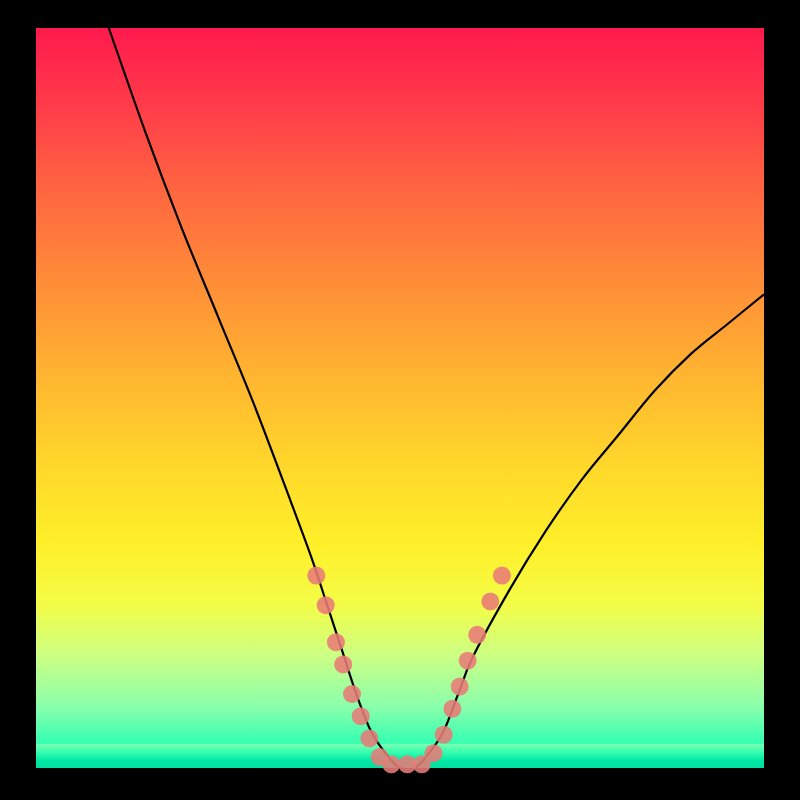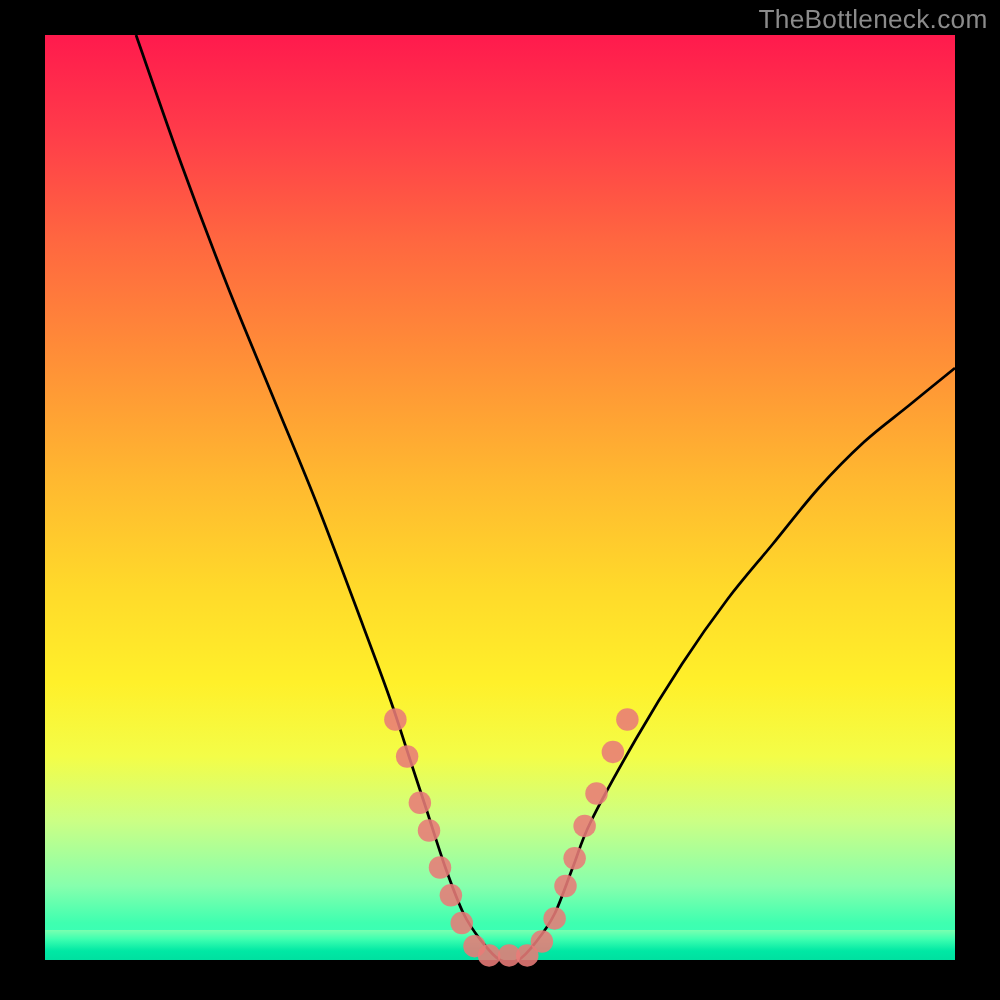--- a/index.html
+++ b/index.html
@@ -66,21 +66,20 @@
       #3effb0 30%,
       #00e8a4 70%,
       #00e0a0 100%
     );
   }
 </style>
 </head>
 <body>
 
 <div class="chart-container">
-  <div class="watermark">TheBottleneck.com</div>
   <div class="plot-area">
     <div class="green-strip"></div>
     <svg class="curve" viewBox="0 0 728 740">
       <path id="curve-path" fill="none" stroke="#000" stroke-width="2.2" d="M 72.8 0 C 78.9 17.3, 97.1 70.3, 109.2 103.6 C 121.3 136.9, 133.5 169.0, 145.6 199.8 C 157.7 230.6, 169.9 259.0, 182.0 288.6 C 194.1 318.2, 206.3 346.6, 218.4 377.4 C 230.5 408.2, 245.1 447.7, 254.8 473.6 C 264.5 499.5, 270.6 515.5, 276.6 532.8 C 282.7 550.1, 286.3 562.4, 291.2 577.2 C 296.1 592.0, 300.9 606.8, 305.8 621.6 C 310.6 636.4, 315.5 652.4, 320.3 666.0 C 325.2 679.6, 330.0 693.1, 334.9 703.0 C 339.7 712.9, 344.6 719.0, 349.4 725.2 C 354.3 731.4, 359.1 737.5, 364.0 740.0 C 368.9 742.5, 373.7 742.5, 378.6 740.0 C 383.4 737.5, 388.3 731.4, 393.1 725.2 C 398.0 719.0, 402.8 712.9, 407.7 703.0 C 412.5 693.1, 417.4 678.3, 422.2 666.0 C 427.1 653.7, 428.3 646.3, 436.8 629.0 C 445.3 611.7, 461.1 583.4, 473.2 562.4 C 485.3 541.4, 497.5 521.7, 509.6 503.2 C 521.7 484.7, 533.9 467.4, 546.0 451.4 C 558.1 435.4, 570.3 421.8, 582.4 407.0 C 594.5 392.2, 606.7 376.2, 618.8 362.6 C 630.9 349.0, 643.1 336.7, 655.2 325.6 C 667.3 314.5, 679.5 305.9, 691.6 296.0 C 703.7 286.1, 721.9 271.3, 728.0 266.4 "></path>
       <g id="markers-group">
           <circle cx="280.3" cy="547.6" r="9" fill="#e87b78" fill-opacity="0.88"></circle>
           <circle cx="289.7" cy="577.2" r="9" fill="#e87b78" fill-opacity="0.88"></circle>
           <circle cx="299.9" cy="614.2" r="9" fill="#e87b78" fill-opacity="0.88"></circle>
           <circle cx="307.2" cy="636.4" r="9" fill="#e87b78" fill-opacity="0.88"></circle>
           <circle cx="316.0" cy="666.0" r="9" fill="#e87b78" fill-opacity="0.88"></circle>

